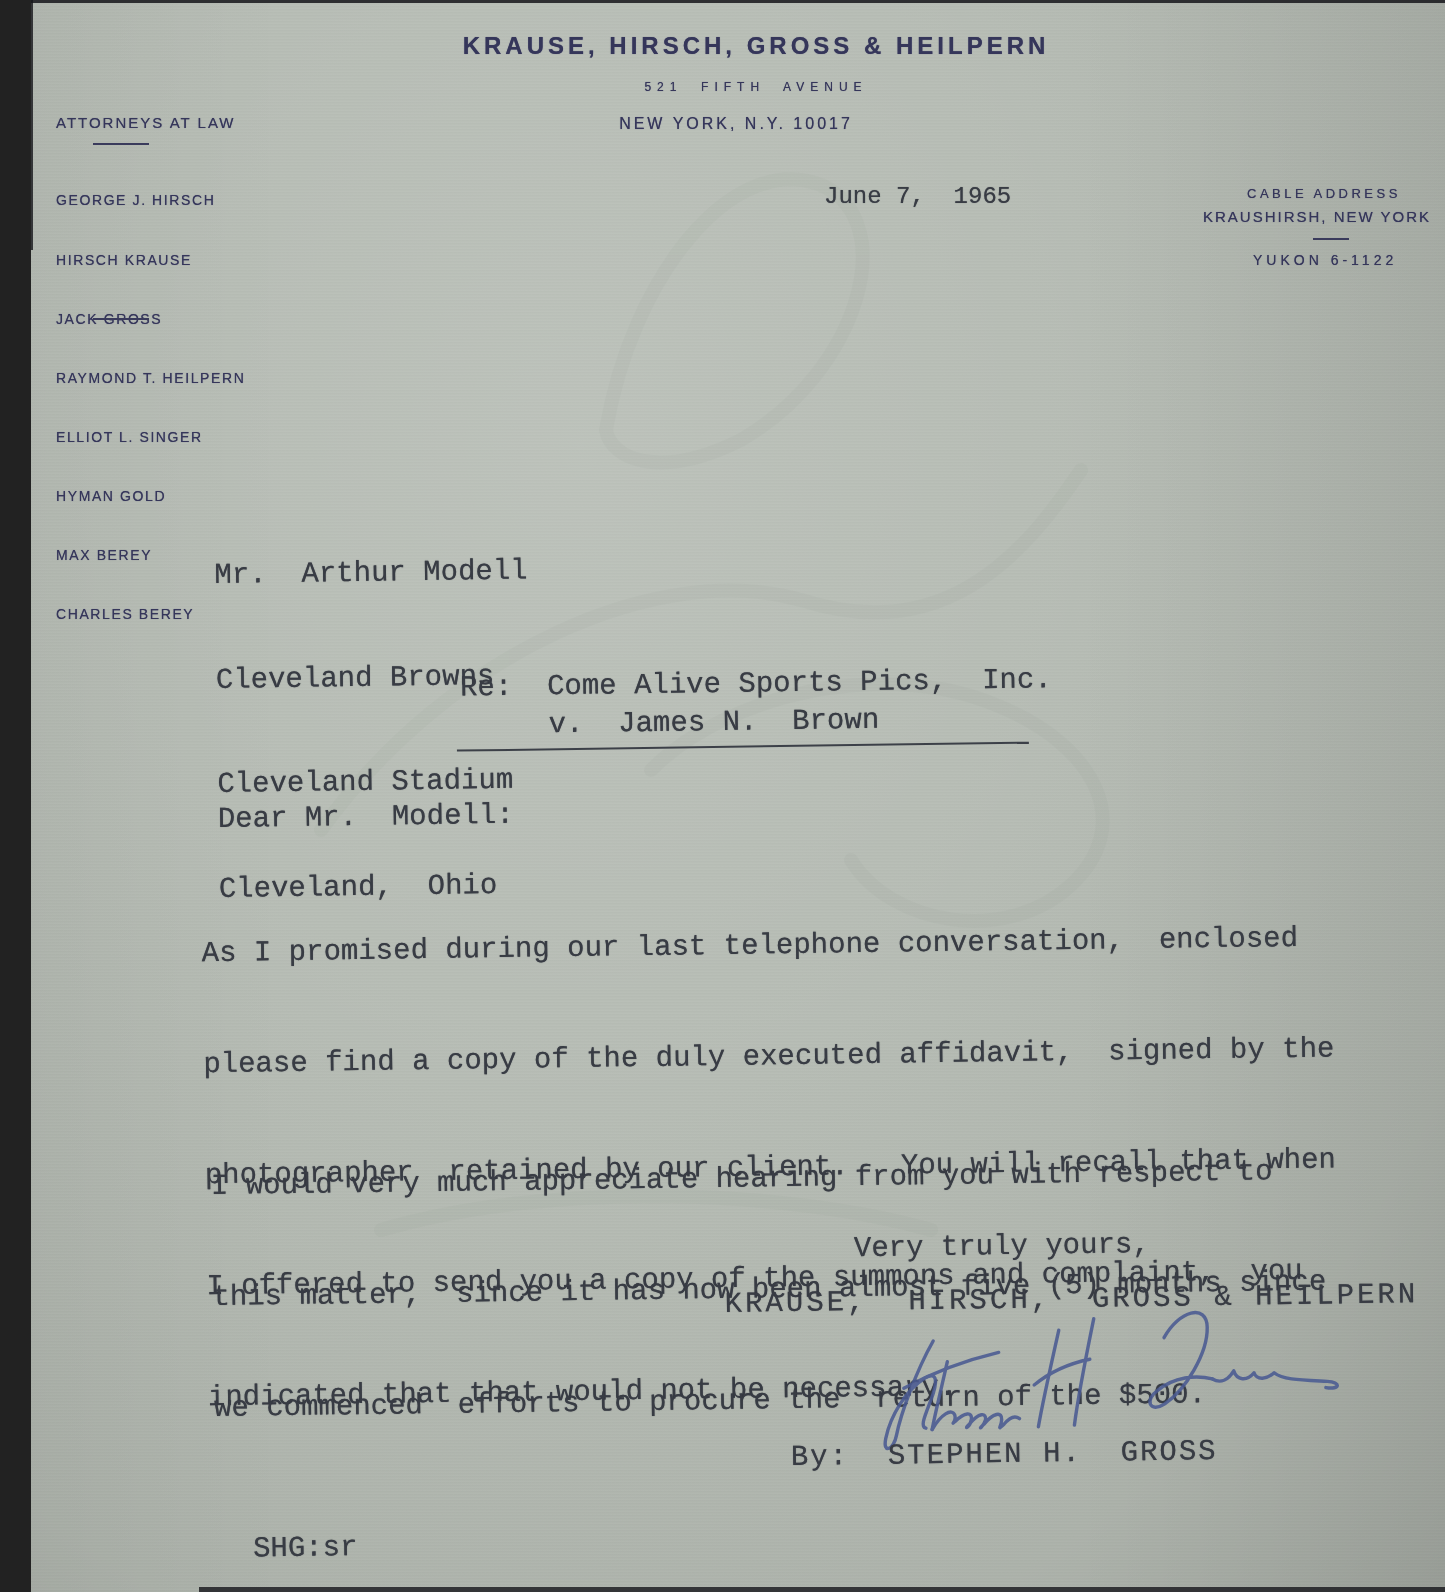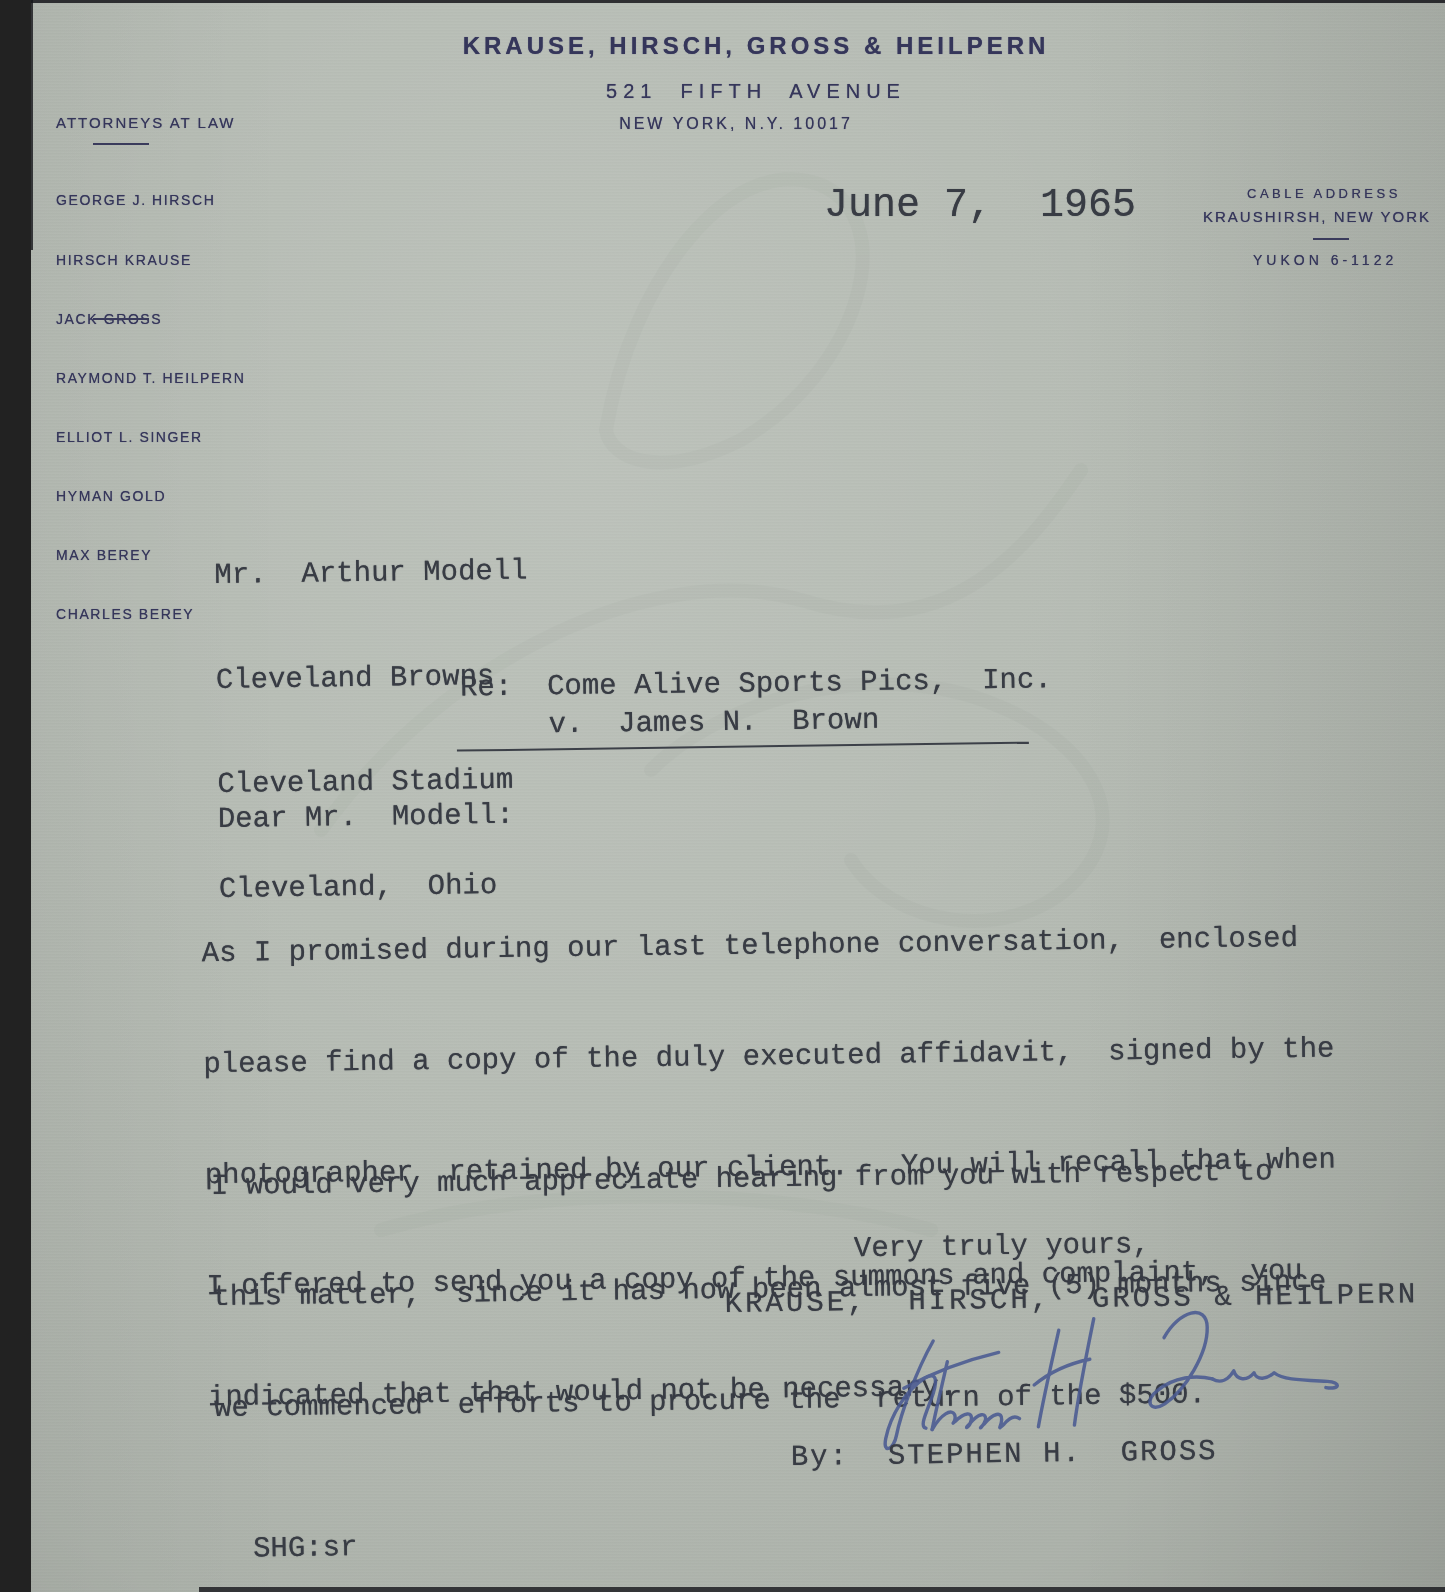--- a/index.html
+++ b/index.html
@@ -17,21 +17,21 @@
   }
   .abs{position:absolute;}
   
   .lh{
     color:#35365a;
     font-family:"Liberation Sans", sans-serif;
     white-space:pre;
     text-shadow:0 0 0.7px rgba(46,44,90,0.75);
   }
   .lh-name{font-size:24px;font-weight:bold;letter-spacing:4px;}
-  .lh-addr{font-size:20px;letter-spacing:6px;}
+  .lh-addr{font-size:12px;letter-spacing:6px;}
   .lh-addr2{font-size:16px;letter-spacing:3px;}
   .lh-small{font-size:15px;letter-spacing:2px;}
   .lh-list{font-size:14px;letter-spacing:1.6px;line-height:19.7px;}
   .lh-cable{font-size:13px;letter-spacing:3.5px;}
   .lh-cable2{font-size:15px;letter-spacing:2px;}
   .rule{background:#3a3b5c;height:2px;}
   
   .t{
     color:#383c44;
     font-family:"Liberation Mono","DejaVu Sans Mono", monospace;
@@ -85,21 +85,21 @@
   </div>
 
   <div class="abs rule" style="left:62px;top:318px;width:56px;"></div>
 
 
   <div class="abs lh lh-cable" style="left:1216px;top:186px;">CABLE ADDRESS</div>
   <div class="abs lh lh-cable2" style="left:1172px;top:208px;">KRAUSHIRSH, NEW YORK</div>
   <div class="abs rule" style="left:1282px;top:238px;width:36px;"></div>
   <div class="abs lh lh-cable2" style="left:1222px;top:252px;letter-spacing:4px;font-size:14px;">YUKON 6-1122</div>
 
-  <div class="abs t" style="left:793px;top:183px;font-size:40px;text-align:right;">June 7,  1965</div>
+  <div class="abs t" style="left:793px;top:183px;font-size:24px;text-align:right;">June 7,  1965</div>
 
   <div class="typed-layer">
 
     <div class="abs t recip" style="left:188px;top:488px;">
       <div>Mr.  Arthur Modell</div>
       <div>Cleveland Browns</div>
       <div>Cleveland Stadium</div>
       <div>Cleveland,  Ohio</div>
     </div>
 

